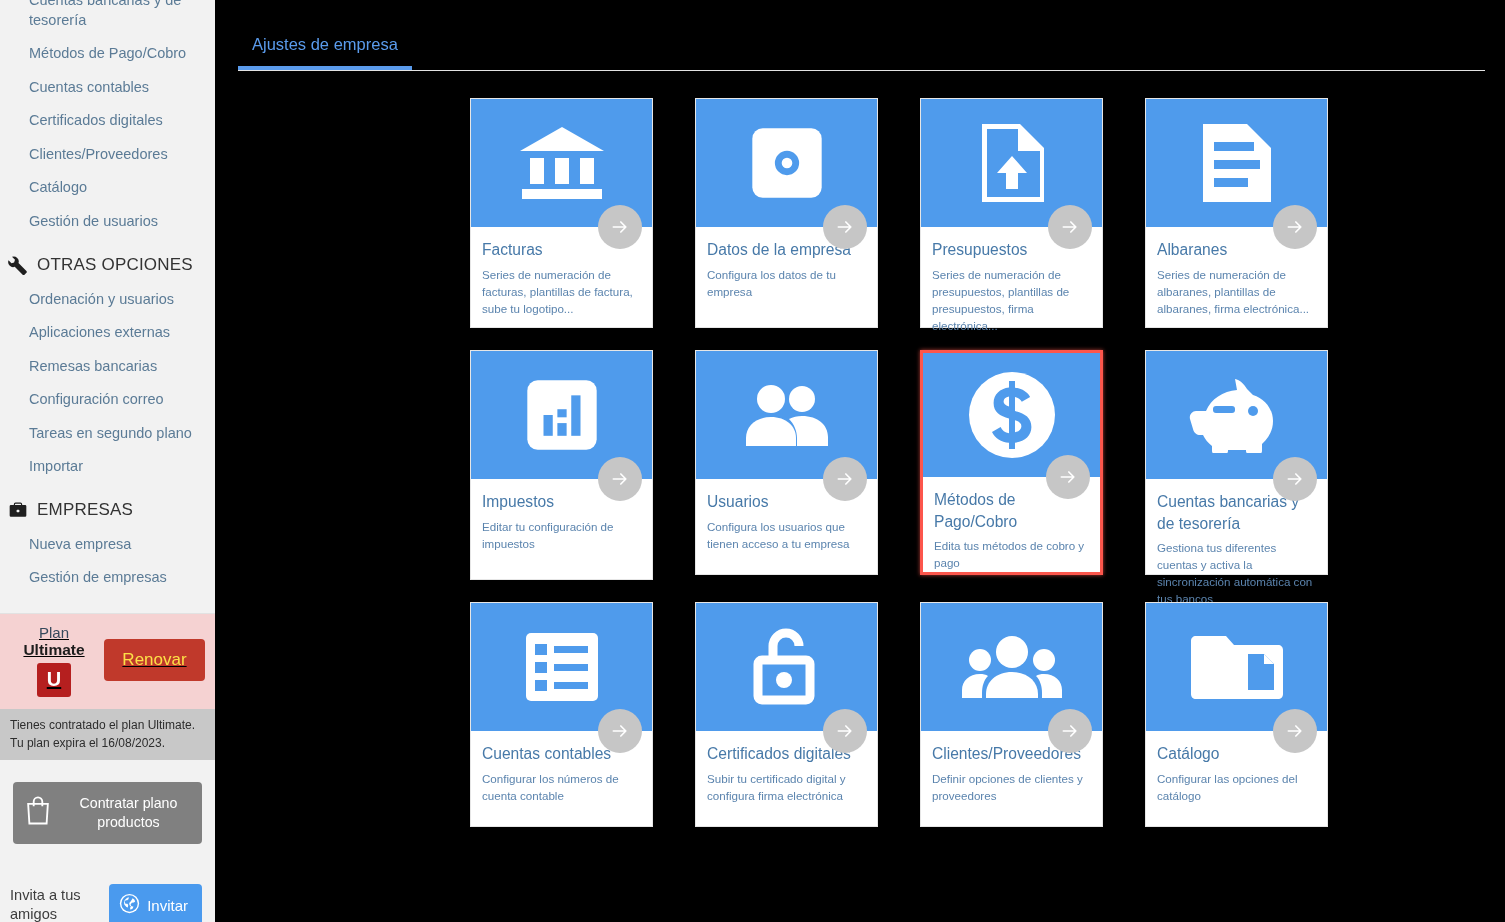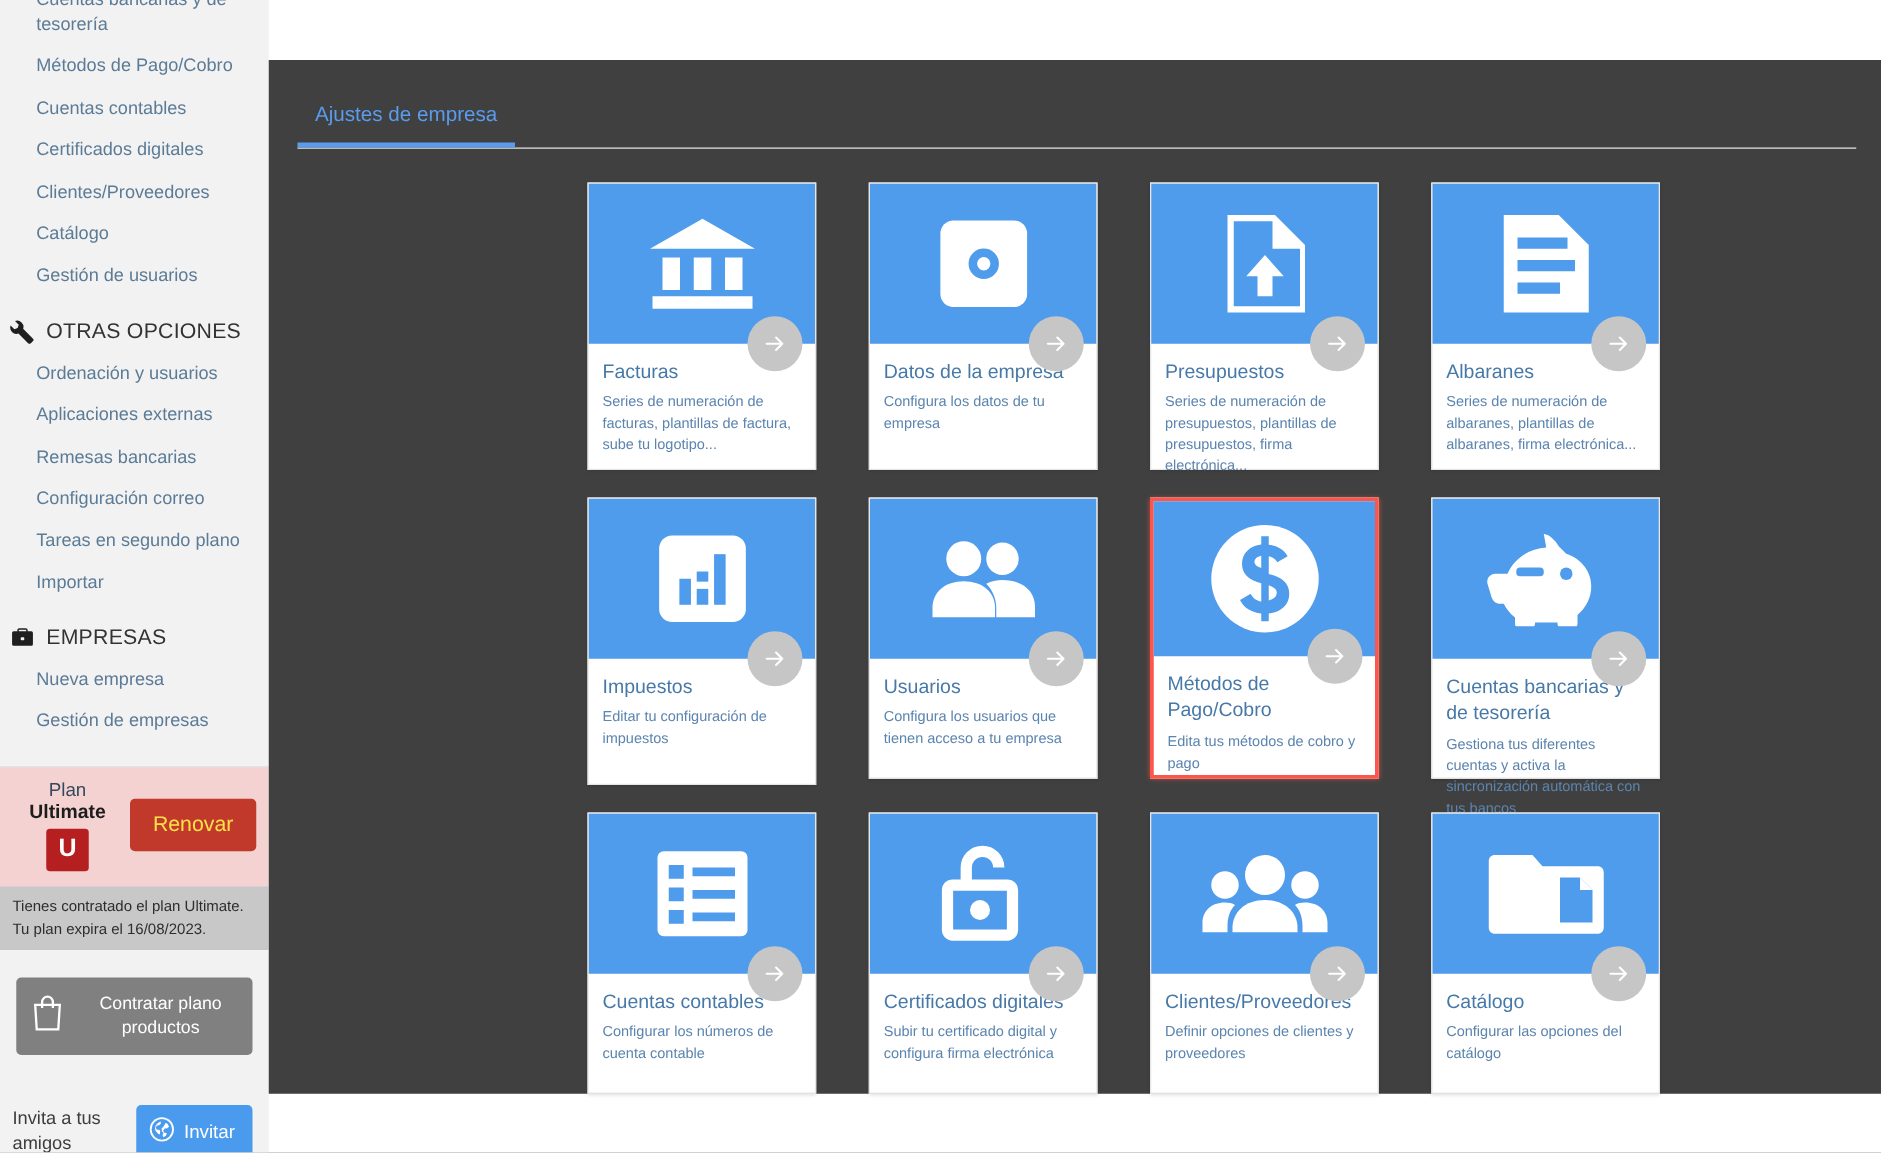--- a/index.html
+++ b/index.html
@@ -2,21 +2,21 @@
 <html><head>
 <meta charset="utf-8">
 <style>
   * { box-sizing: border-box; margin: 0; padding: 0; }
   html, body {
     width: 1505px; height: 922px;
     font-family: "Liberation Sans", sans-serif;
     background: #ffffff;
     overflow: hidden;
   }
-  .app { display: flex; width: 1505px; height: 922px; align-items: center; }
+  .app { display: flex; width: 1505px; height: 922px; }
 
   
   .sidebar {
     width: 215px; height: 922px;
     background: #f2f2f2;
     flex: 0 0 215px;
     position: relative;
     overflow: hidden;
   }
   .nav-list { padding-top: 0; }
@@ -39,21 +39,21 @@
     letter-spacing: .2px;
   }
   .section-head .ico { width: 20px; height: 20px; display:block; flex:0 0 20px;}
   .section-head .ico svg { display: block; }
 
   .plan-box {
     margin-top: 18px;
     background: #f5d2d2;
     border-top: 1px solid #e2e2e2;
     padding: 10px 10px 12px 10px;
-    display: flex; align-items: center; gap: 6px;
+    display: flex; align-items: center; gap: 6px; text-decoration: underline;
   }
   .plan-left { width: 88px; text-align: center; }
   .plan-word { color: #36495c; font-size: 15px; line-height: 1.15; }
   .plan-name { color: #1d1d1d; font-size: 15.5px; font-weight: bold; line-height: 1.2; }
   .plan-badge {
     width: 34px; height: 34px; margin: 3px auto 0;
     background: #b51f1f; color: #fff;
     font-size: 20px; font-weight: bold;
     display: flex; align-items: center; justify-content: center;
     border-radius: 3px;
@@ -94,21 +94,21 @@
   .invitar-btn {
     background: #4a9aee; color: #fff;
     border: none; border-radius: 4px;
     padding: 9px 14px 9px 10px;
     font-size: 15px;
     display: flex; align-items: center; gap: 7px;
     cursor: pointer; font-family: inherit;
   }
 
   
-  .main { flex: 1; position: relative; background: #404040; }
+  .main { flex: 1; position: relative; background: #000000; }
   .tabbar {
     margin: 24px 20px 0 23px;
     border-bottom: 1px solid #e3e3e3;
     height: 47px;
     display: flex; align-items: flex-start;
   }
   .tab {
     color: #5a9bec;
     font-size: 16.5px;
     padding: 11px 14px 12px 14px;

